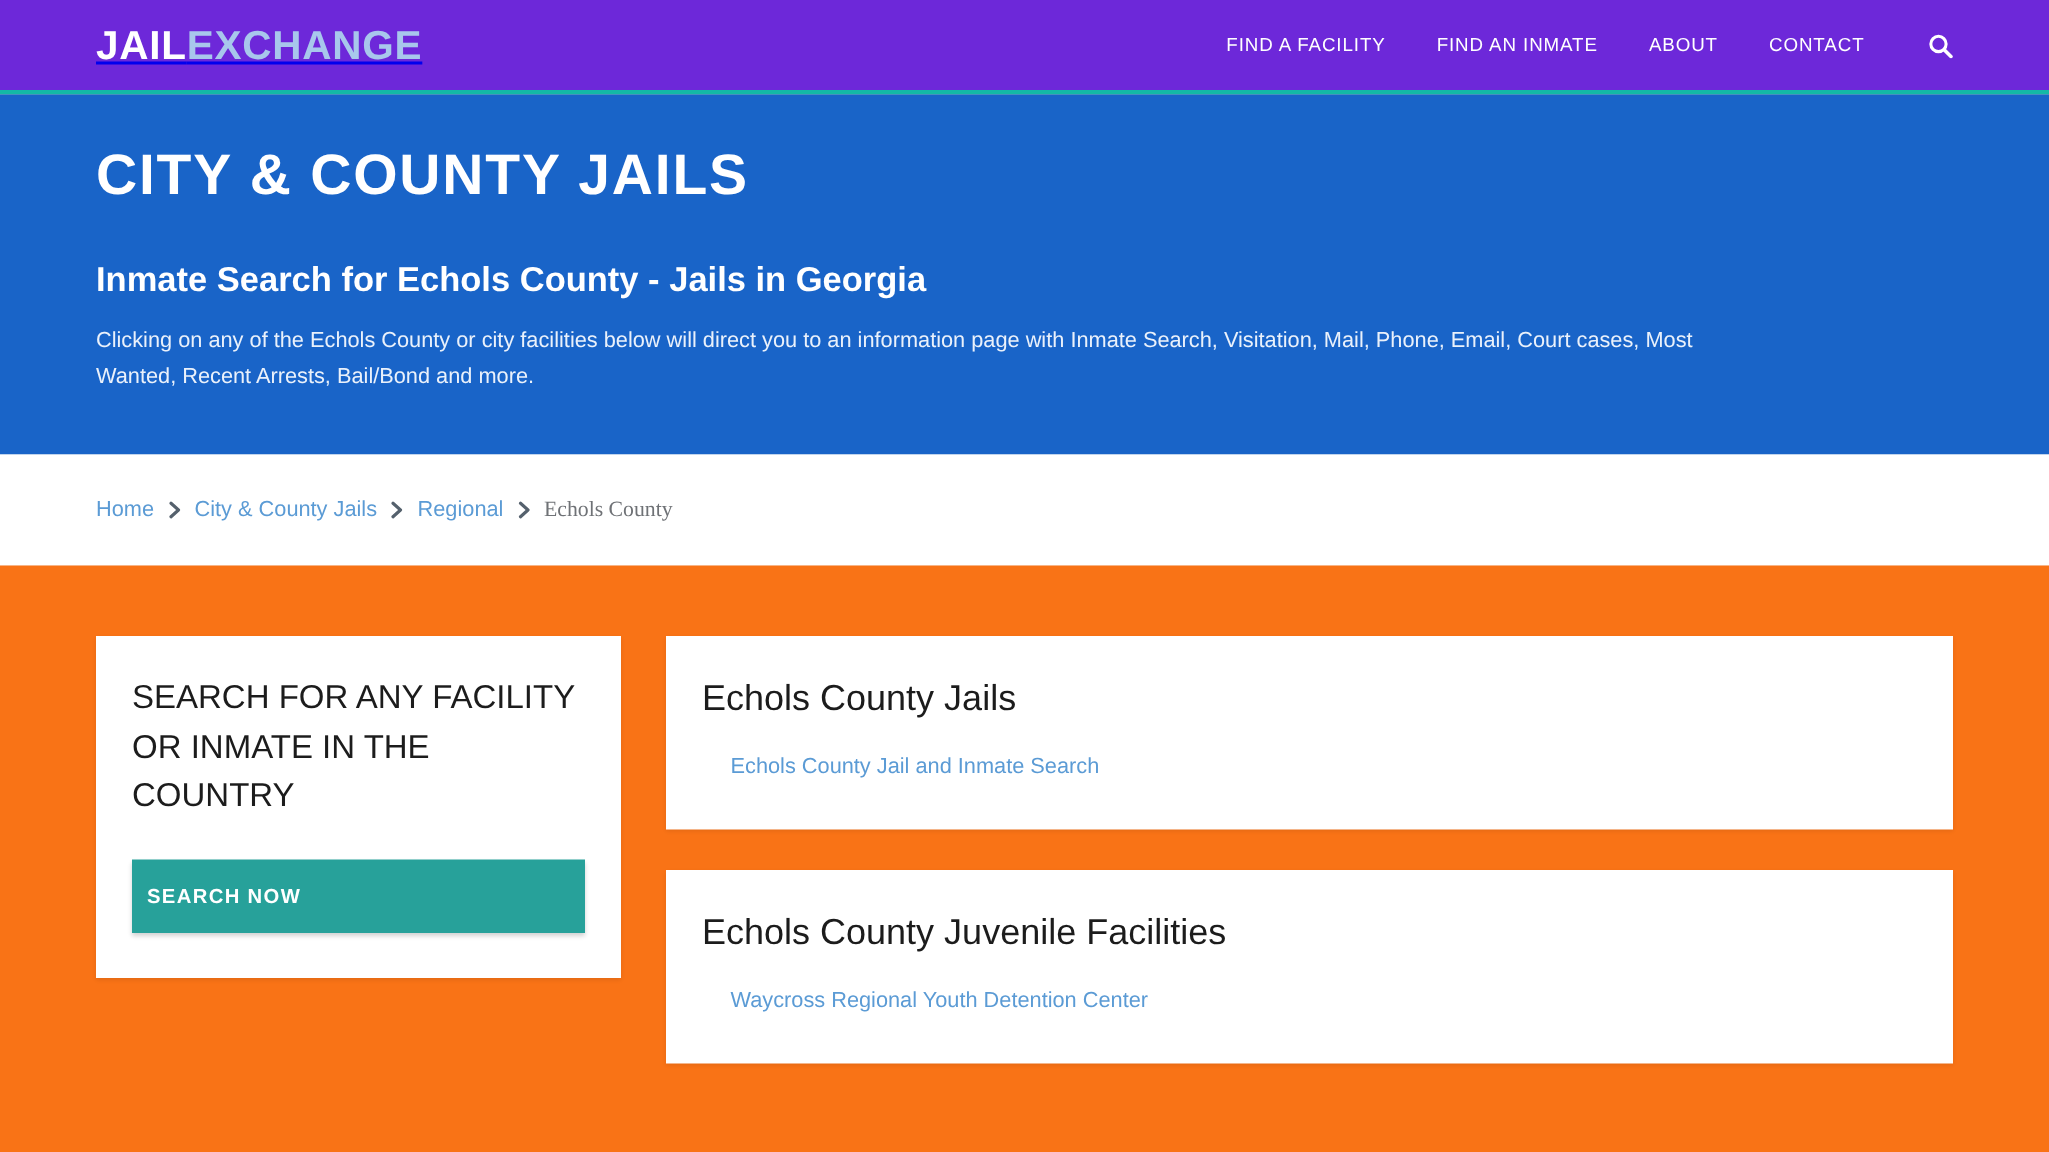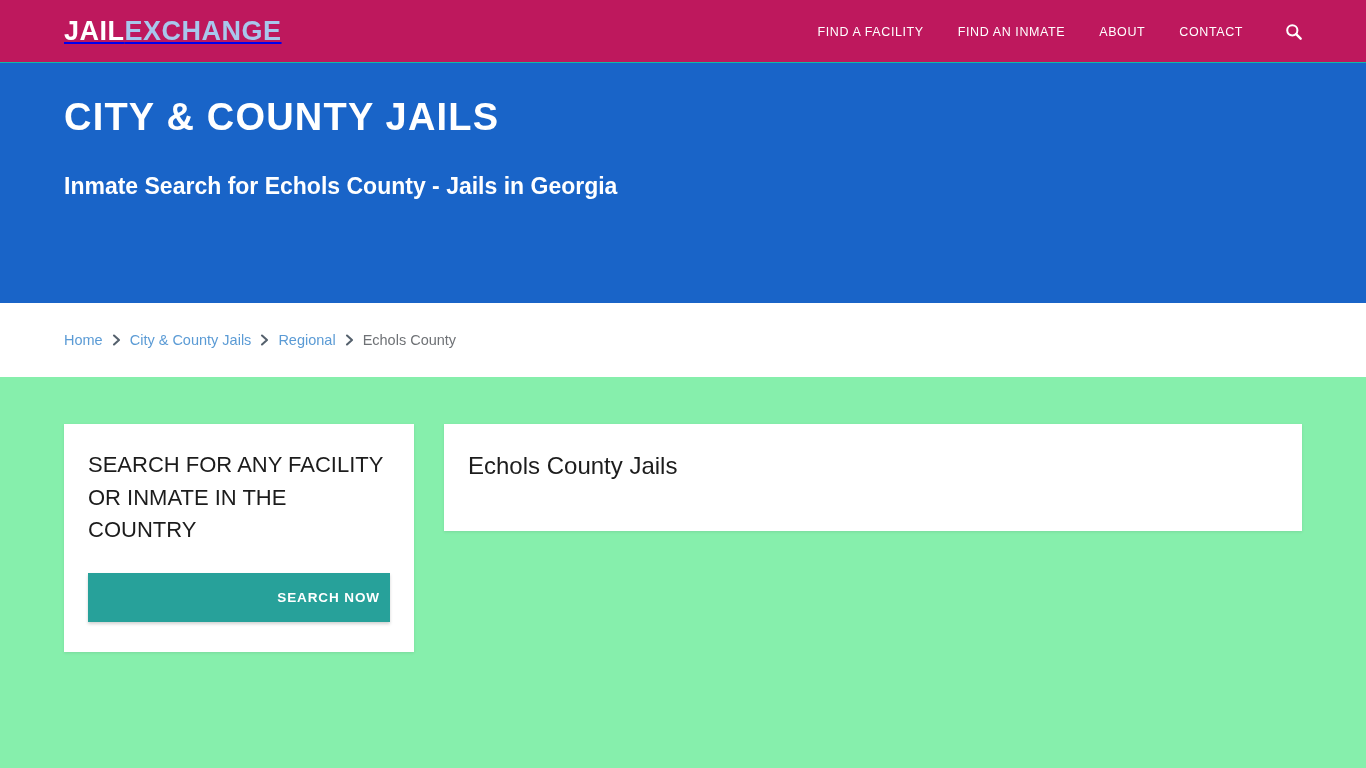--- a/index.html
+++ b/index.html
@@ -15,25 +15,25 @@
     font-family: "Liberation Sans", sans-serif;
     background: #e9ecef;
     color: #3a3a3a;
     -webkit-font-smoothing: antialiased;
   }
 
   .page { width: 1366px; height: 768px; position: relative; }
 
   
   .navbar {
-    background: #be185d;
+    background: #6d28d9;
     height: 63px;
     display: flex;
     align-items: center;
-    border-bottom: 1px solid #14b8a6;
+    border-bottom: 3px solid #14b8a6;
     position: relative;
   }
 
   .nav-inner {
     width: 1238px;
     margin: 0 auto;
     padding: 0 0 0 0;
     display: flex;
     align-items: center;
     justify-content: space-between;
@@ -124,34 +124,34 @@
     display: flex;
     align-items: center;
     font-size: 14.5px;
   }
   .crumb-link {
     color: #5b9bd5;
     text-decoration: none;
     cursor: pointer;
     white-space: nowrap;
   }
-  .crumb-current { color: #6f7276; white-space: nowrap; }
+  .crumb-current { color: #6f7276; white-space: nowrap; font-family: Liberation Serif, serif; }
   .crumb-sep {
     color: #5a6570;
     font-size: 12px;
     font-weight: bold;
     margin: 0 9px;
     display: inline-flex;
     align-items: center;
   }
   .crumb-sep svg { display: block; }
 
   
   .content {
-    background: #86efac;
+    background: #f97316;
     padding-top: 47px;
     min-height: 391px;
   }
   .content-inner {
     width: 1238px;
     margin: 0 auto;
     display: flex;
     align-items: flex-start;
     gap: 30px;
   }
@@ -176,21 +176,21 @@
     width: 100%;
     background: #27a19a;
     color: #ffffff;
     border: none;
     padding: 17px 10px;
     font-size: 13.5px;
     font-weight: bold;
     letter-spacing: 0.9px;
     font-family: "Liberation Sans", sans-serif;
     cursor: pointer;
-    text-align: right;
+    text-align: left;
     box-shadow: 0 2px 3px rgba(0,0,0,0.18);
   }
 
   
   .facility-col {
     flex: 1 1 auto;
     display: flex;
     flex-direction: column;
     gap: 27px;
   }
@@ -256,20 +256,21 @@
         </li>
       </ul>
 
     </div>
   </div>
 
   <div class="hero">
     <div class="hero-inner">
       <div class="hero-kicker">CITY &amp; COUNTY JAILS</div>
       <h1 class="hero-title">Inmate Search for Echols County - Jails in Georgia</h1>
+      <p class="hero-desc">Clicking on any of the Echols County or city facilities below will direct you to an information page with Inmate Search, Visitation, Mail, Phone, Email, Court cases, Most Wanted, Recent Arrests, Bail/Bond and more.</p>
     </div>
   </div>
 
   <div class="crumb-band">
     <nav class="crumb-inner">
       <a class="crumb-link" href="#">Home</a>
       <span class="crumb-sep">
         <svg width="9" height="12" viewBox="0 0 9 12" fill="none" aria-hidden="true">
           <polyline points="2,1.5 7,6 2,10.5" stroke="#55616d" stroke-width="2.1" fill="none" stroke-linecap="round" stroke-linejoin="round"></polyline>
         </svg>
@@ -296,21 +297,32 @@
       <div class="search-card">
         <div class="search-card-title">SEARCH FOR ANY FACILITY OR INMATE IN THE COUNTRY</div>
         <button class="search-now-btn">SEARCH NOW</button>
       </div>
 
       <div class="facility-col">
 
         <div class="facility-card">
           <h2 class="facility-card-title">Echols County Jails</h2>
           <ul class="facility-list">
+            <li>
+              <a class="facility-link" href="#">Echols County Jail and Inmate Search</a>
+            </li>
           </ul>
         </div>
 
+        <div class="facility-card">
+          <h2 class="facility-card-title">Echols County Juvenile Facilities</h2>
+          <ul class="facility-list">
+            <li>
+              <a class="facility-link" href="#">Waycross Regional Youth Detention Center</a>
+            </li>
+          </ul>
+        </div>
 
       </div>
     </div>
   </div>
 
 </div>
 
 </body></html>

